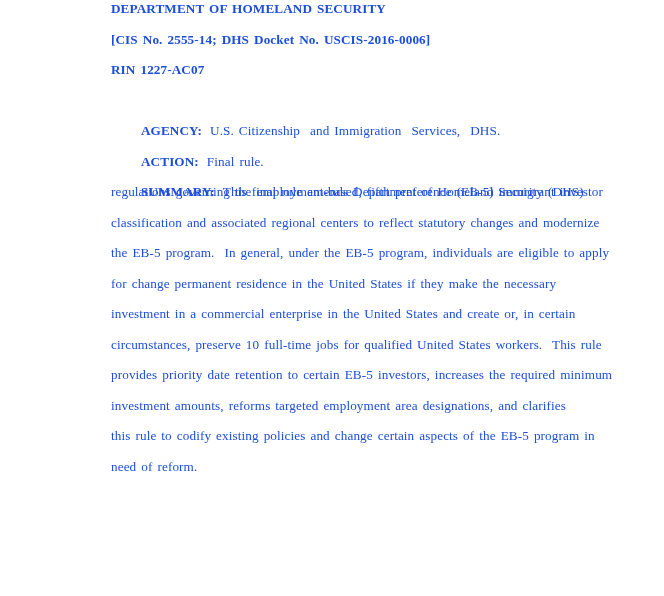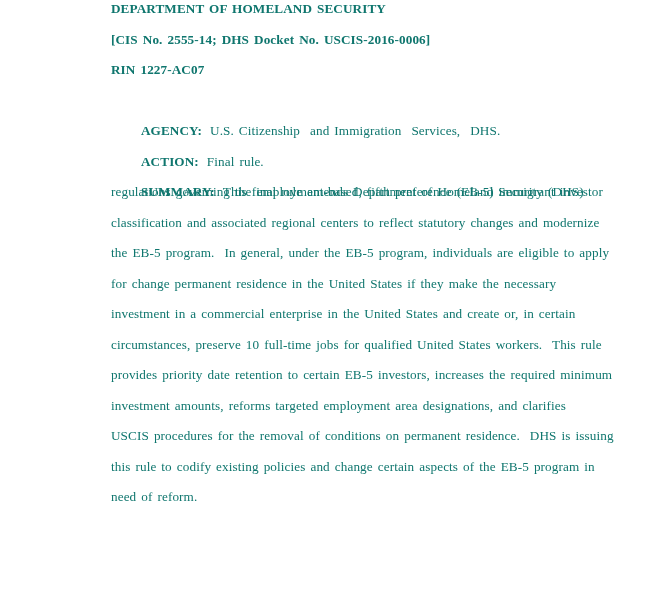--- a/index.html
+++ b/index.html
@@ -9,21 +9,21 @@
     height: 596px;
     overflow: hidden;
     background: #ffffff;
   }
   .page {
     position: relative;
     width: 664px;
     height: 596px;
     background: #ffffff;
     font-family: "Liberation Serif", "DejaVu Serif", serif;
-    color: #0f766e;
+    color: #1d4ed8;
   }
   .doc {
     position: absolute;
     left: 111px;
     top: -6px;
     width: 545px;
     font-size: 13.2px;
     line-height: 30.5px;
     letter-spacing: 0.1px;
     word-spacing: 1.6px;
@@ -68,21 +68,20 @@
     </div>
 
     <div class="line">regulations governing the employment-based, fifth preference (EB-5) immigrant investor</div>
     <div class="line">classification and associated regional centers to reflect statutory changes and modernize</div>
     <div class="line">the EB-5 program.  In general, under the EB-5 program, individuals are eligible to apply</div>
     <div class="line">for change permanent residence in the United States if they make the necessary</div>
     <div class="line">investment in a commercial enterprise in the United States and create or, in certain</div>
     <div class="line">circumstances, preserve 10 full-time jobs for qualified United States workers.  This rule</div>
     <div class="line">provides priority date retention to certain EB-5 investors, increases the required minimum</div>
     <div class="line">investment amounts, reforms targeted employment area designations, and clarifies</div>
-    <div class="line">USCIS procedures for the removal of conditions on permanent residence.  DHS is issuing</div>
     <div class="line">this rule to codify existing policies and change certain aspects of the EB-5 program in</div>
     <div class="line">need of reform.</div>
 
     <div class="line">
       
     </div>
 
   </div>
 </div>
 

